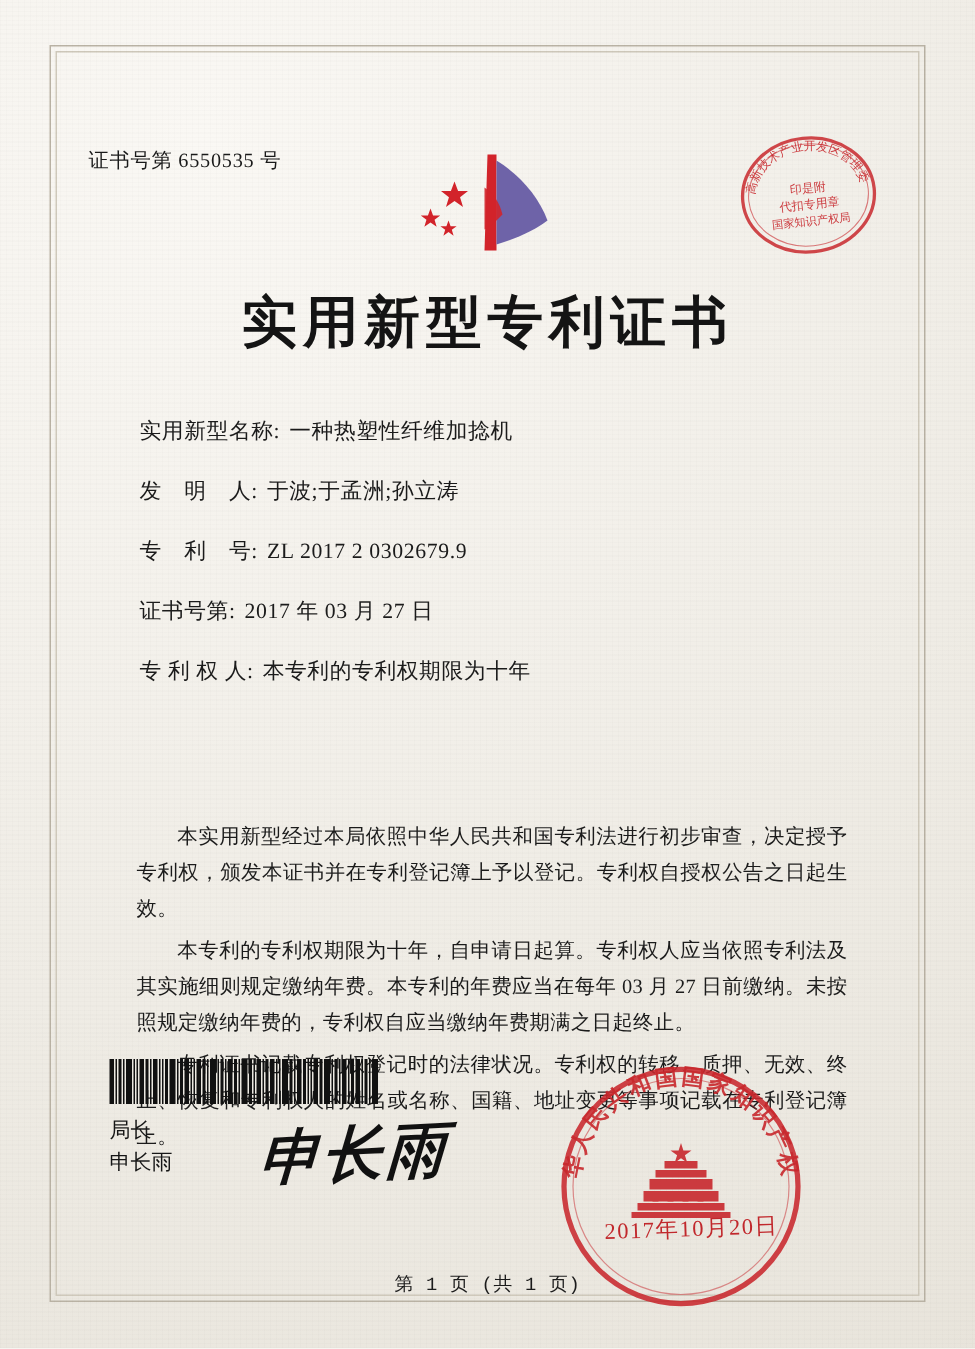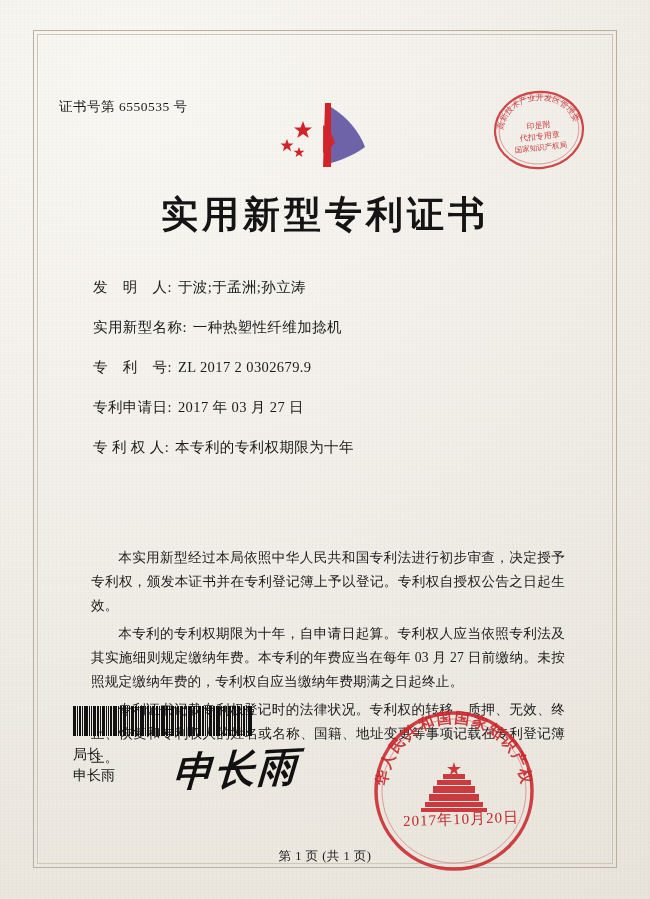--- a/index.html
+++ b/index.html
@@ -195,20 +195,21 @@
 
   .page-foot {
     position: absolute;
     left: 0;
     right: 0;
     top: 818px;
     text-align: center;
     font-size: 12.5px;
     color: #1b1b1b;
     letter-spacing: 0.5px;
+    font-family: Liberation Mono, monospace;
   }
 </style>
 </head>
 <body>
 
 <div class="page">
 
   <div class="cert-border">
     <div class="cert-border-inner"></div>
   </div>
@@ -241,30 +242,30 @@
         <text x="48" y="40" text-anchor="middle" font-family="Liberation Serif, serif" font-size="8" fill="#c8282d" opacity="0.9">印是附</text>
         <text x="48" y="51" text-anchor="middle" font-family="Liberation Serif, serif" font-size="8" fill="#c8282d" opacity="0.9">代扣专用章</text>
         <text x="48" y="62" text-anchor="middle" font-family="Liberation Serif, serif" font-size="7.5" fill="#c8282d" opacity="0.9">国家知识产权局</text>
       </svg>
     </div>
 
     <div class="title">实用新型专利证书</div>
 
     <div class="fields">
       <div class="field">
+        <span class="lbl">实用新型名称:</span><span class="val">一种热塑性纤维加捻机</span>
+      </div>
+      <div class="field">
         <span class="lbl">发　明　人:</span><span class="val">于波;于孟洲;孙立涛</span>
       </div>
       <div class="field">
-        <span class="lbl">实用新型名称:</span><span class="val">一种热塑性纤维加捻机</span>
-      </div>
-      <div class="field">
         <span class="lbl">专　利　号:</span><span class="val">ZL 2017 2 0302679.9</span>
       </div>
       <div class="field">
-        <span class="lbl">专利申请日:</span><span class="val">2017 年 03 月 27 日</span>
+        <span class="lbl">证书号第:</span><span class="val">2017 年 03 月 27 日</span>
       </div>
       <div class="field">
         <span class="lbl">专 利 权 人:</span><span class="val">本专利的专利权期限为十年</span>
       </div>
     </div>
 
     <div class="body-text">
       <p>本实用新型经过本局依照中华人民共和国专利法进行初步审查，决定授予专利权，颁发本证书并在专利登记簿上予以登记。专利权自授权公告之日起生效。</p>
       <p>本专利的专利权期限为十年，自申请日起算。专利权人应当依照专利法及其实施细则规定缴纳年费。本专利的年费应当在每年 03 月 27 日前缴纳。未按照规定缴纳年费的，专利权自应当缴纳年费期满之日起终止。</p>
       <p>专利证书记载专利权登记时的法律状况。专利权的转移、质押、无效、终止、恢复和专利权人的姓名或名称、国籍、地址变更等事项记载在专利登记簿上。</p>

